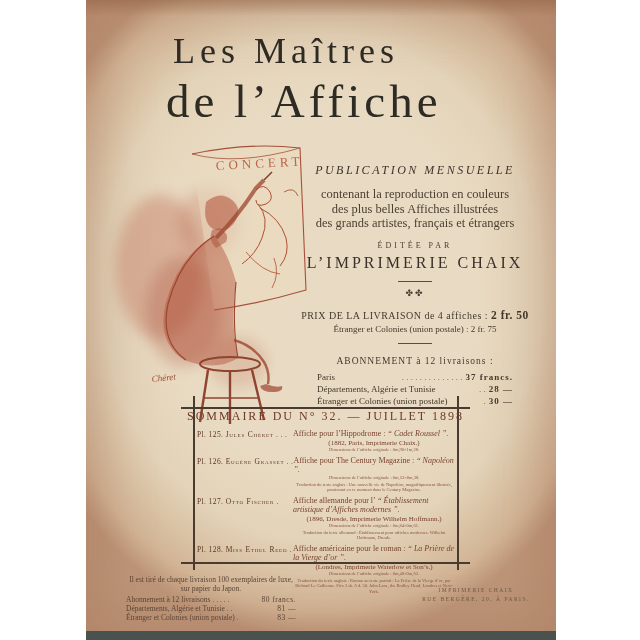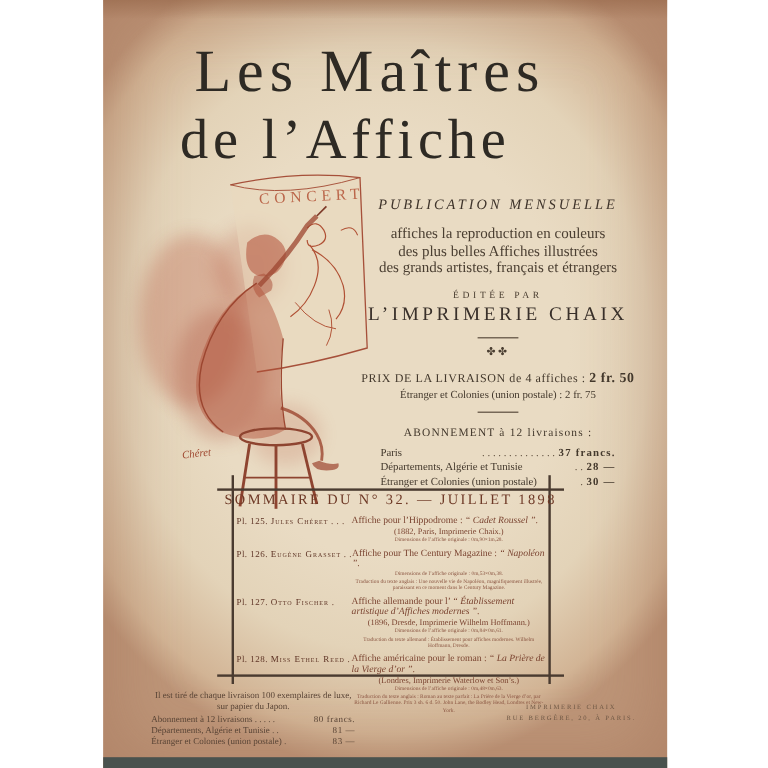--- a/index.html
+++ b/index.html
@@ -15,22 +15,22 @@
   }
   .photo::before{ 
     content:"";position:absolute;left:0;top:0;right:0;height:16px;
     background:linear-gradient(rgba(140,92,62,.45), rgba(140,92,62,0));
   }
   .photo-bottom-band{
     position:absolute;left:0;bottom:0;width:100%;height:9px;background:#49524e;
   }
   
   .title{position:absolute;left:0;top:30px;width:470px;color:#2e2a24;}
-  .title .l1{padding-left:76px;font-size:50px;letter-spacing:5px;}
-  .title .l2{padding-left:64px;font-size:47px;letter-spacing:4px;margin-top:2px;}
+  .title .l1{padding-left:76px;font-size:36px;letter-spacing:5px;margin-left:11px;}
+  .title .l2{padding-left:80px;font-size:47px;letter-spacing:4px;margin-top:2px;}
   
   .rightcol{position:absolute;left:198px;top:163px;width:262px;text-align:center;color:#453a2e;}
   .pub-mensuelle{font-style:italic;font-size:12px;letter-spacing:2.5px;color:#3e332a;}
   .desc{font-size:12.5px;line-height:14.5px;margin-top:9px;color:#4a3e31;}
   .editee{font-size:8px;letter-spacing:3px;margin-top:10px;color:#4a3e31;}
   .publisher{font-size:16px;letter-spacing:3px;margin-top:4px;color:#39302a;}
   .minirule{width:34px;height:1px;background:#5a4c3d;margin:9px auto 0 auto;}
   .annee{font-style:italic;font-size:8.5px;letter-spacing:2.5px;margin-top:8px;color:#4a3e31;}
   .ornament{font-size:9px;margin-top:6px;color:#4a3e31;letter-spacing:2px;}
   .prix{font-size:10px;letter-spacing:.5px;margin-top:11px;color:#43382c;}
@@ -134,21 +134,21 @@
         <path d="M116,266 L170,266" stroke-width="1.6"></path>
       </g>
 
       <text x="64" y="250" font-size="9" font-style="italic" fill="#a04a32" font-family="Liberation Serif, serif" transform="rotate(-6 64 250)">Chéret</text>
     </svg>
   </div>
 
   <div class="rightcol">
     <div class="pub-mensuelle">PUBLICATION MENSUELLE</div>
     <div class="desc">
-      <div>affiches la reproduction en couleurs</div>
+      <div>contenant la reproduction en couleurs</div>
       <div>des plus belles Affiches illustrées</div>
       <div>des grands artistes, français et étrangers</div>
     </div>
     <div class="editee">ÉDITÉE PAR</div>
     <div class="publisher">L’IMPRIMERIE CHAIX</div>
     <div class="minirule"></div>
     <div class="ornament">✤✤</div>
     <div class="prix">
       <span>PRIX DE LA LIVRAISON de 4 affiches :</span>
       <b>2 fr. 50</b>

